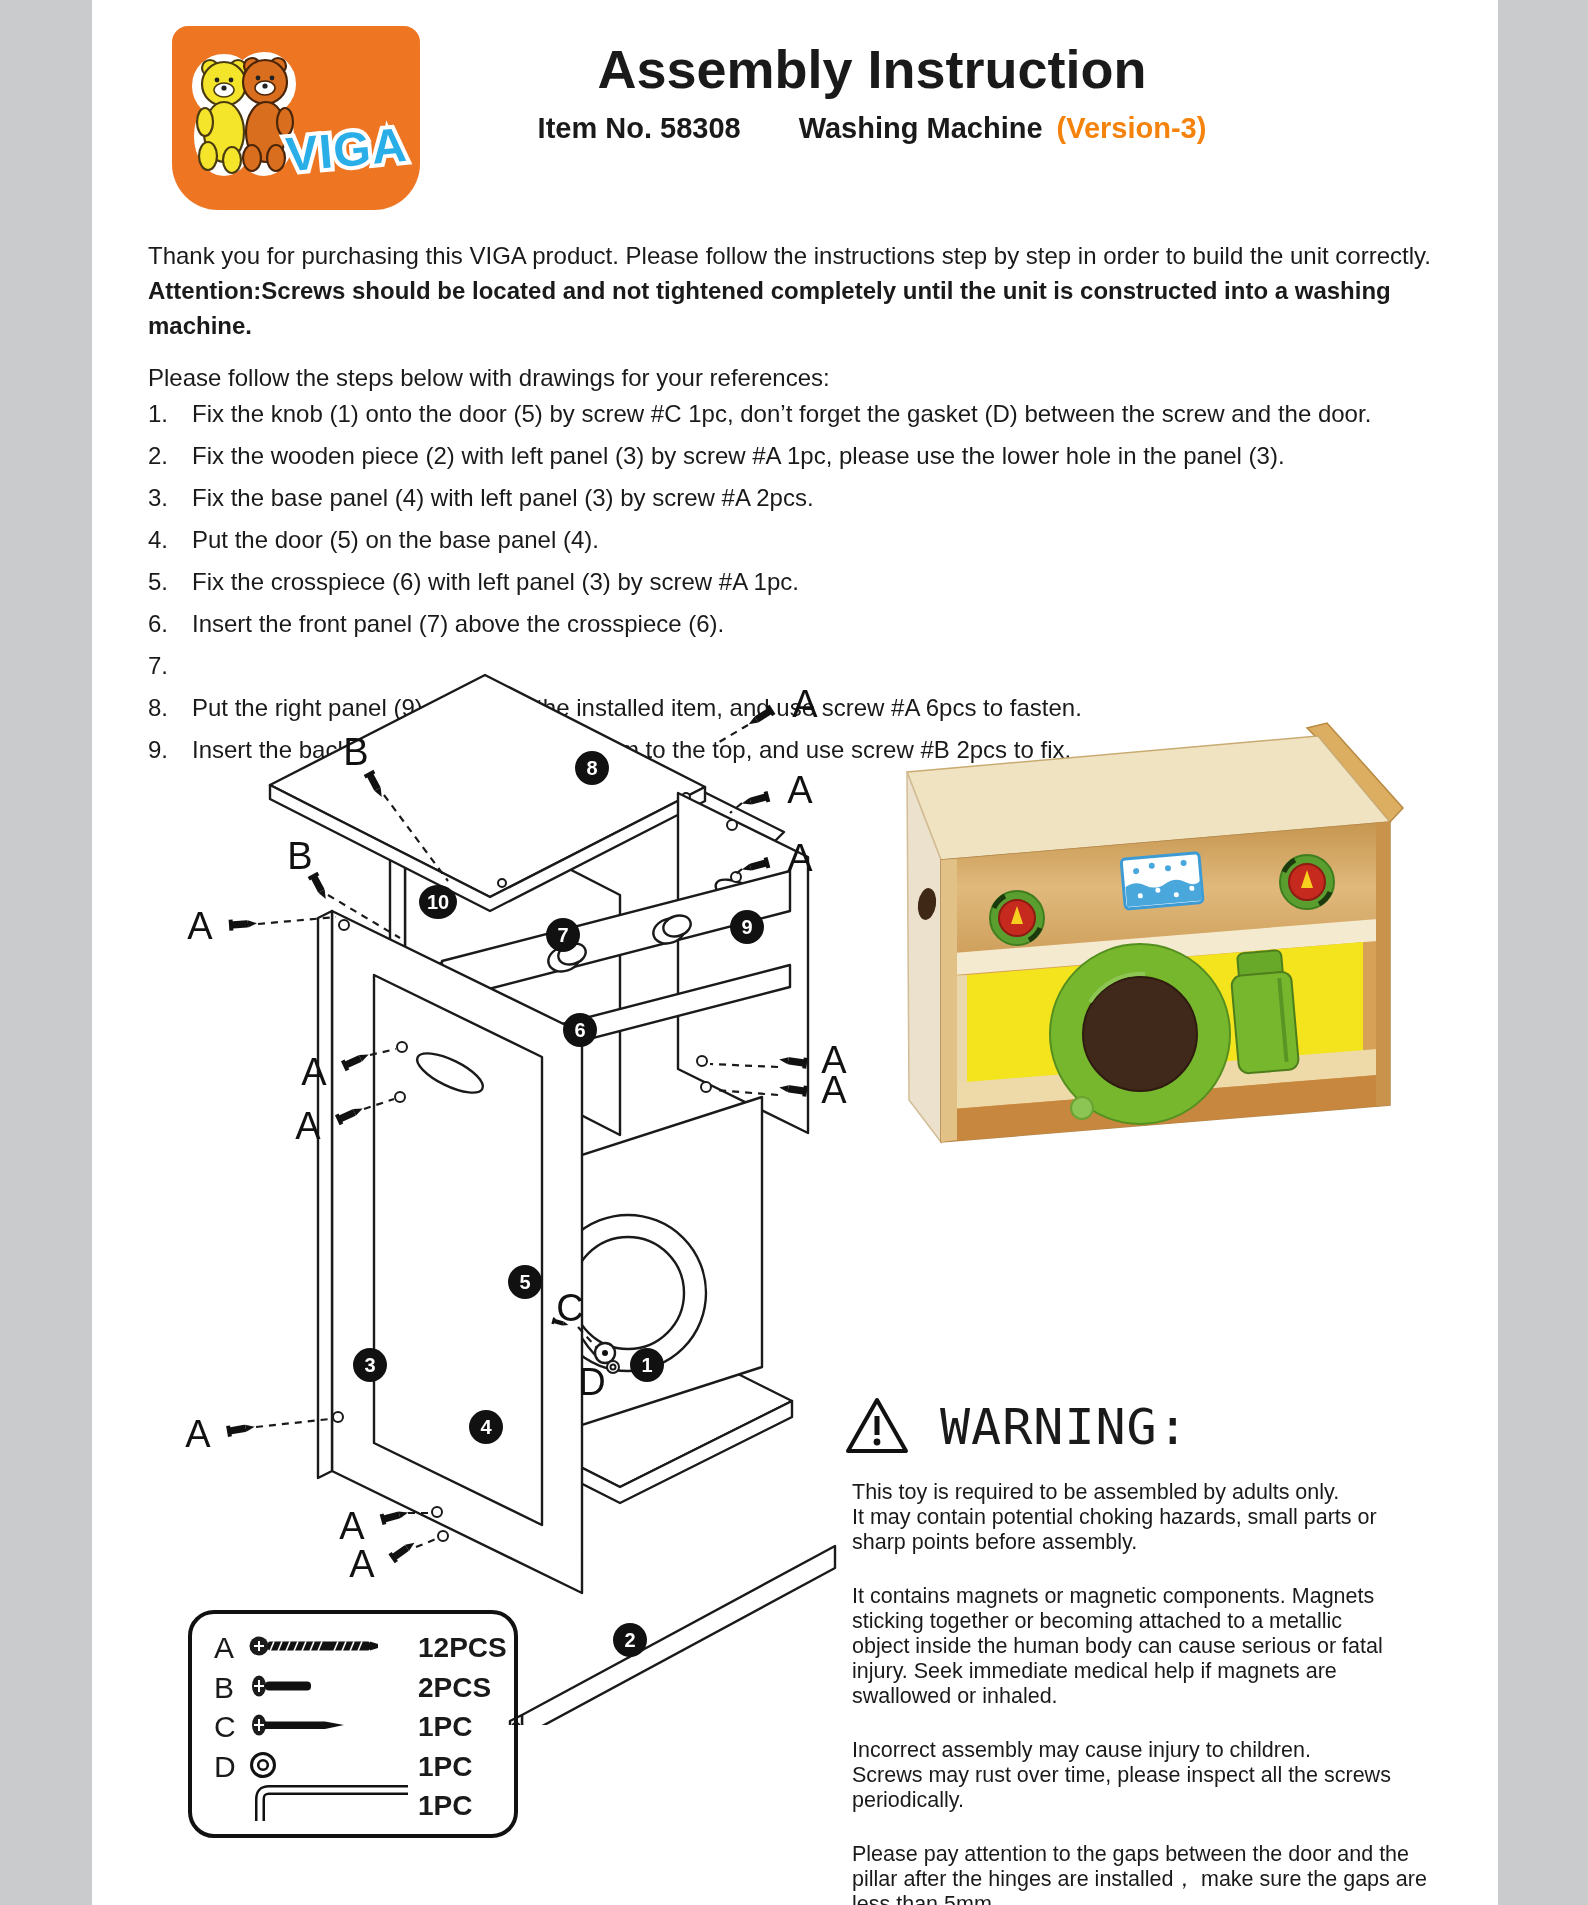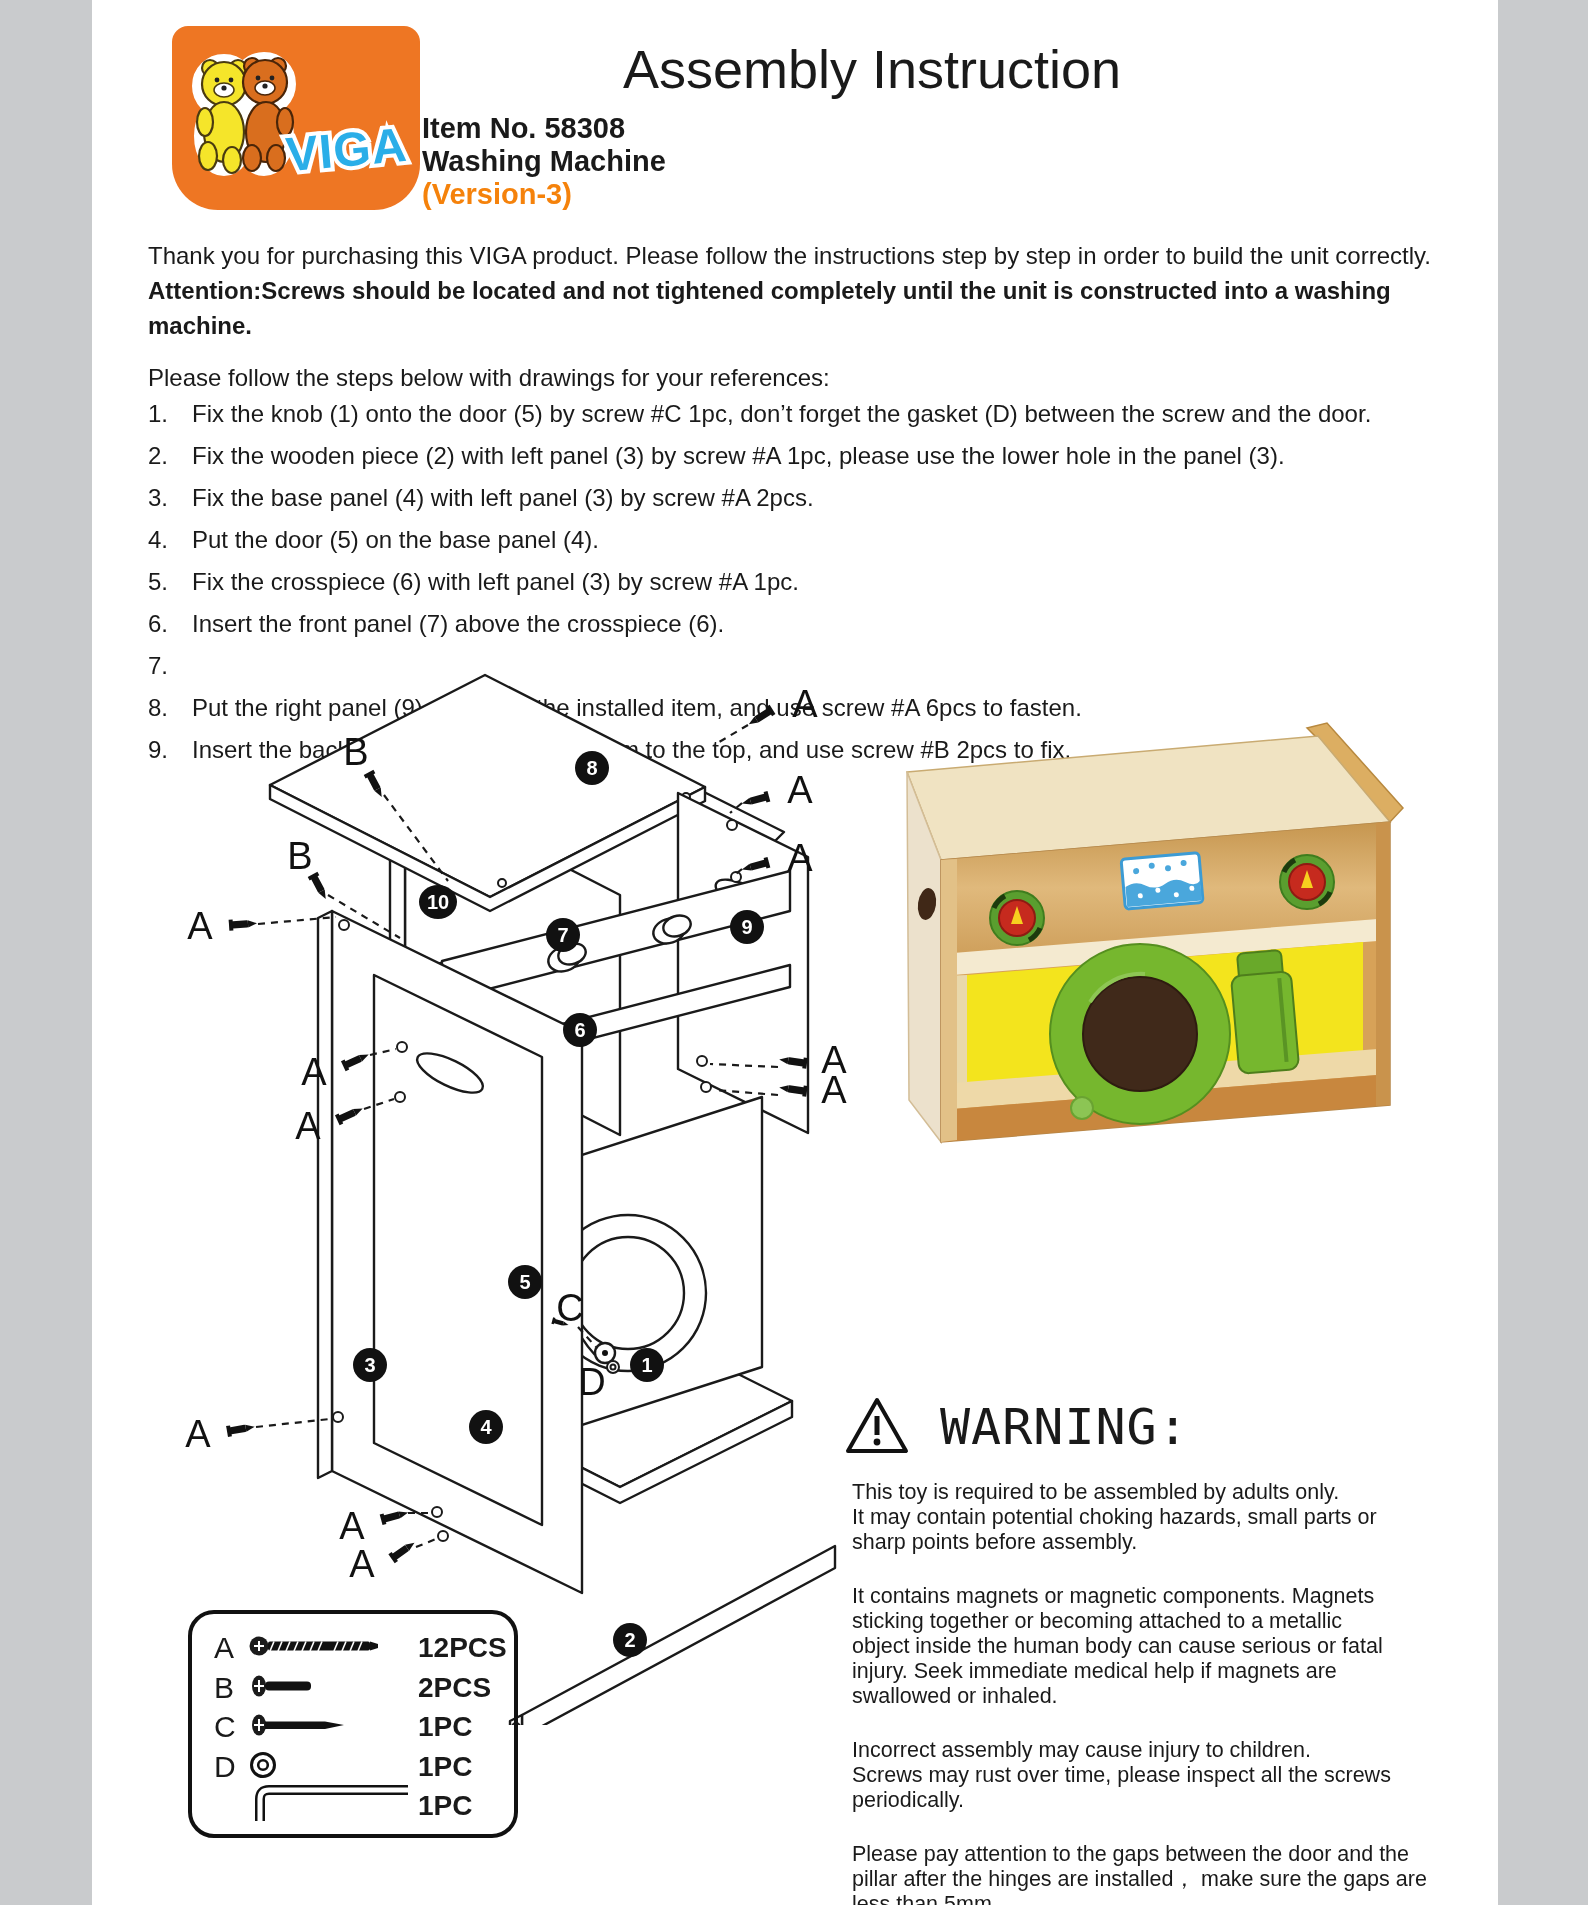--- a/index.html
+++ b/index.html
@@ -8,22 +8,22 @@
     background:#c9cbcd;
     font-family:"Liberation Sans", sans-serif;
     color:#1a1a1a;
     -webkit-font-smoothing:antialiased;
   }
   .paper{position:absolute;left:92px;top:0;width:1406px;height:1905px;background:#ffffff;}
 
   
   .logo{position:absolute;left:80px;top:26px;width:248px;height:184px;background:#ee7623;border-radius:16px 16px 46px 46px;overflow:hidden;}
   .header-text{position:absolute;left:330px;top:38px;width:900px;text-align:center;}
-  .title{font-size:54px;font-weight:normal;letter-spacing:0px;}
-  .subtitle{margin-top:12px;display:flex;justify-content:center;align-items:baseline;font-size:29px;font-weight:bold;flex-direction:column;}
+  .title{font-size:54px;font-weight:bold;letter-spacing:0px;}
+  .subtitle{margin-top:12px;display:flex;justify-content:center;align-items:baseline;font-size:29px;font-weight:bold;}
   .subtitle .item{margin-right:58px;}
   .subtitle .prod{margin-right:14px;}
   .subtitle .version{color:#f5820b;}
 
   
   .intro{position:absolute;left:56px;top:238px;width:1330px;font-size:24px;line-height:35px;}
   .intro .att{font-weight:bold;}
   .lead{position:absolute;left:56px;top:364px;width:1330px;font-size:24px;}
   .steps{position:absolute;left:56px;top:400px;width:1330px;font-size:24px;}
   .steps .row{height:42px;display:flex;}

